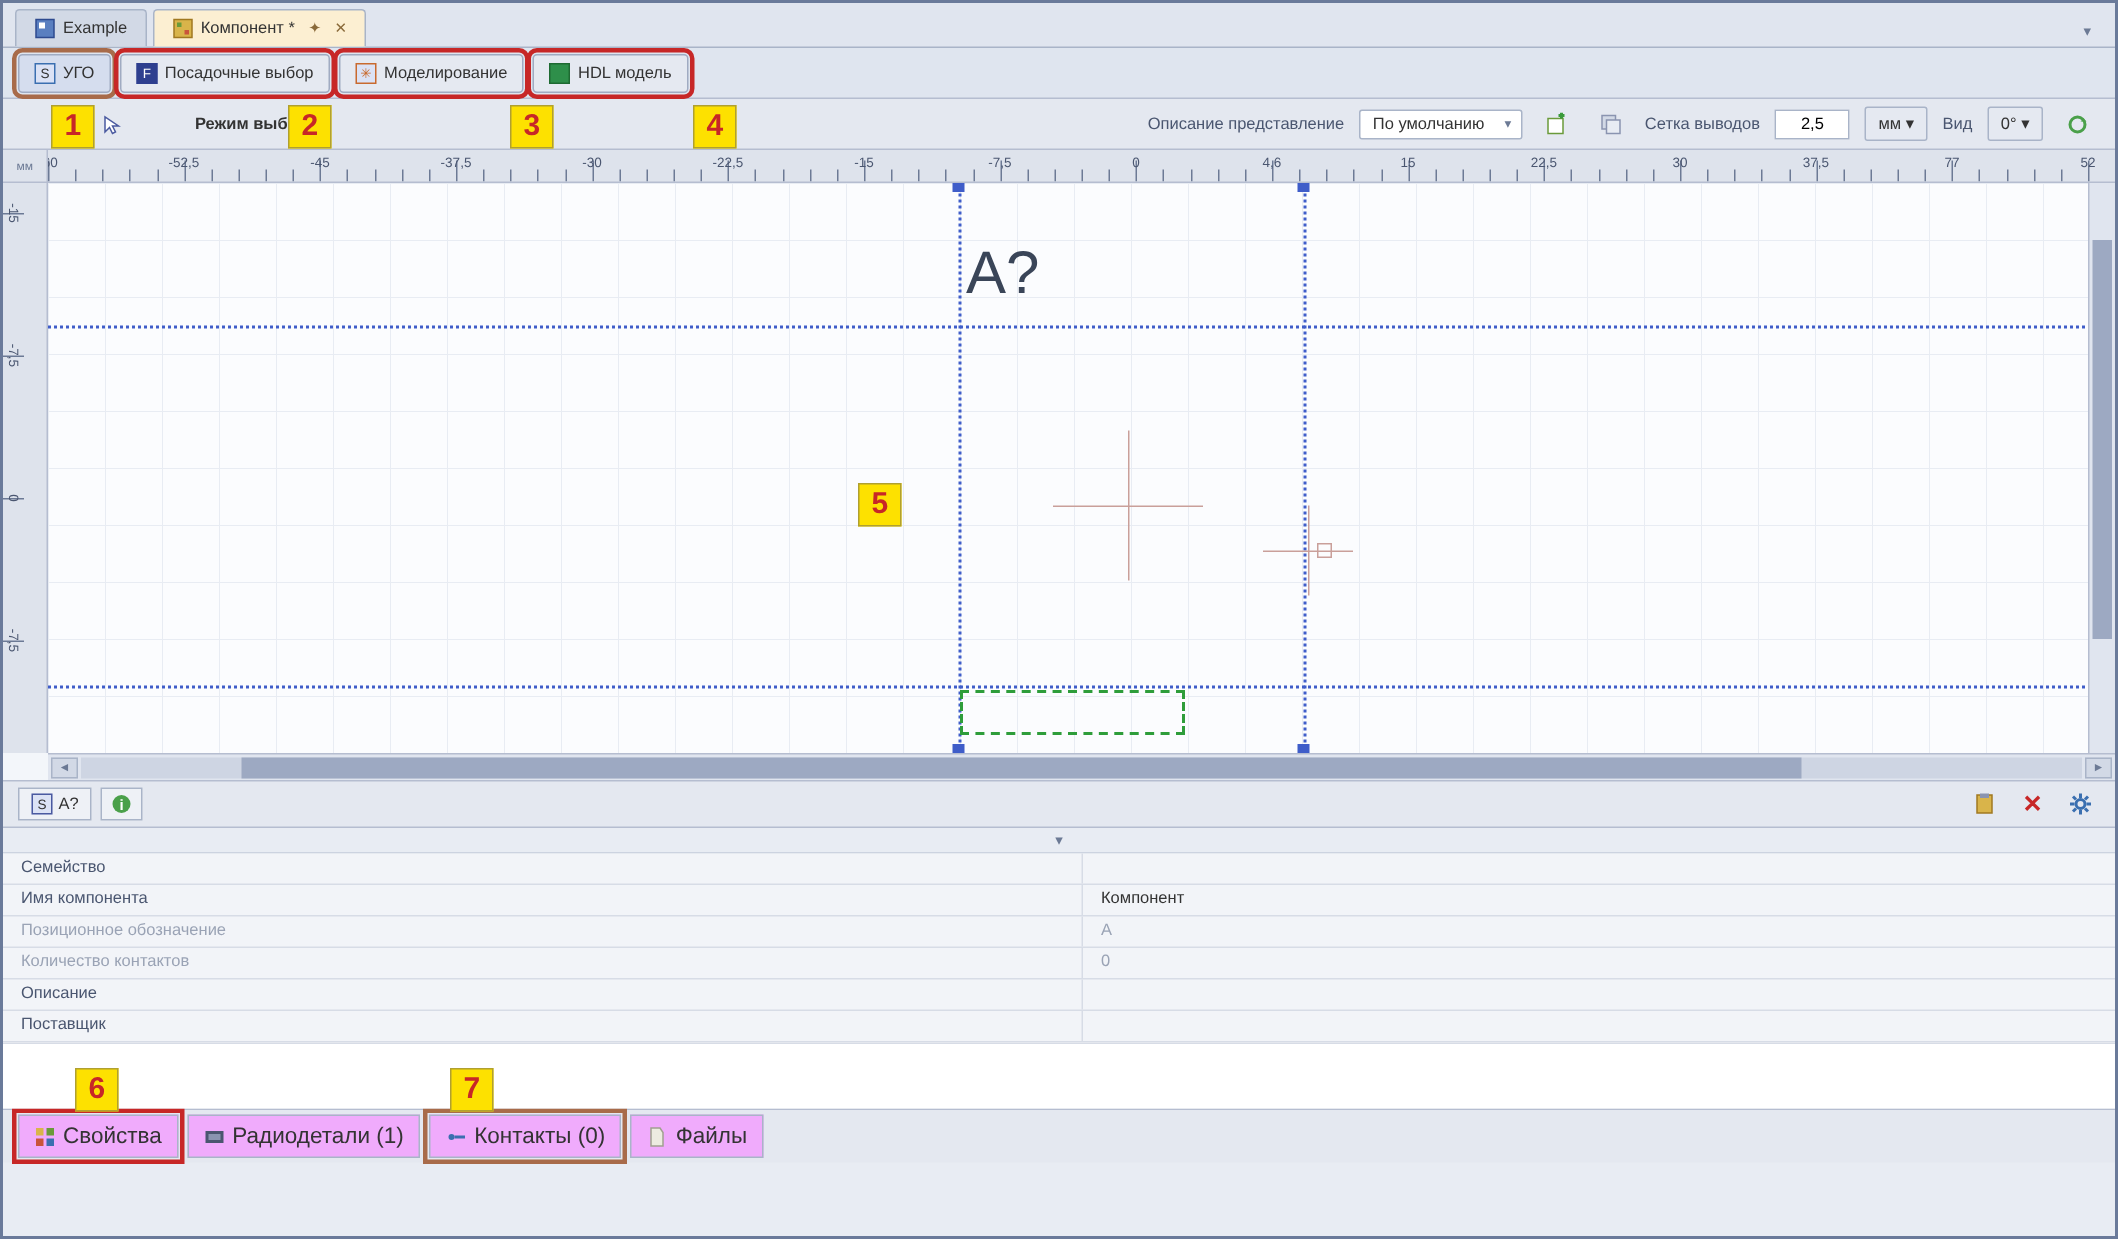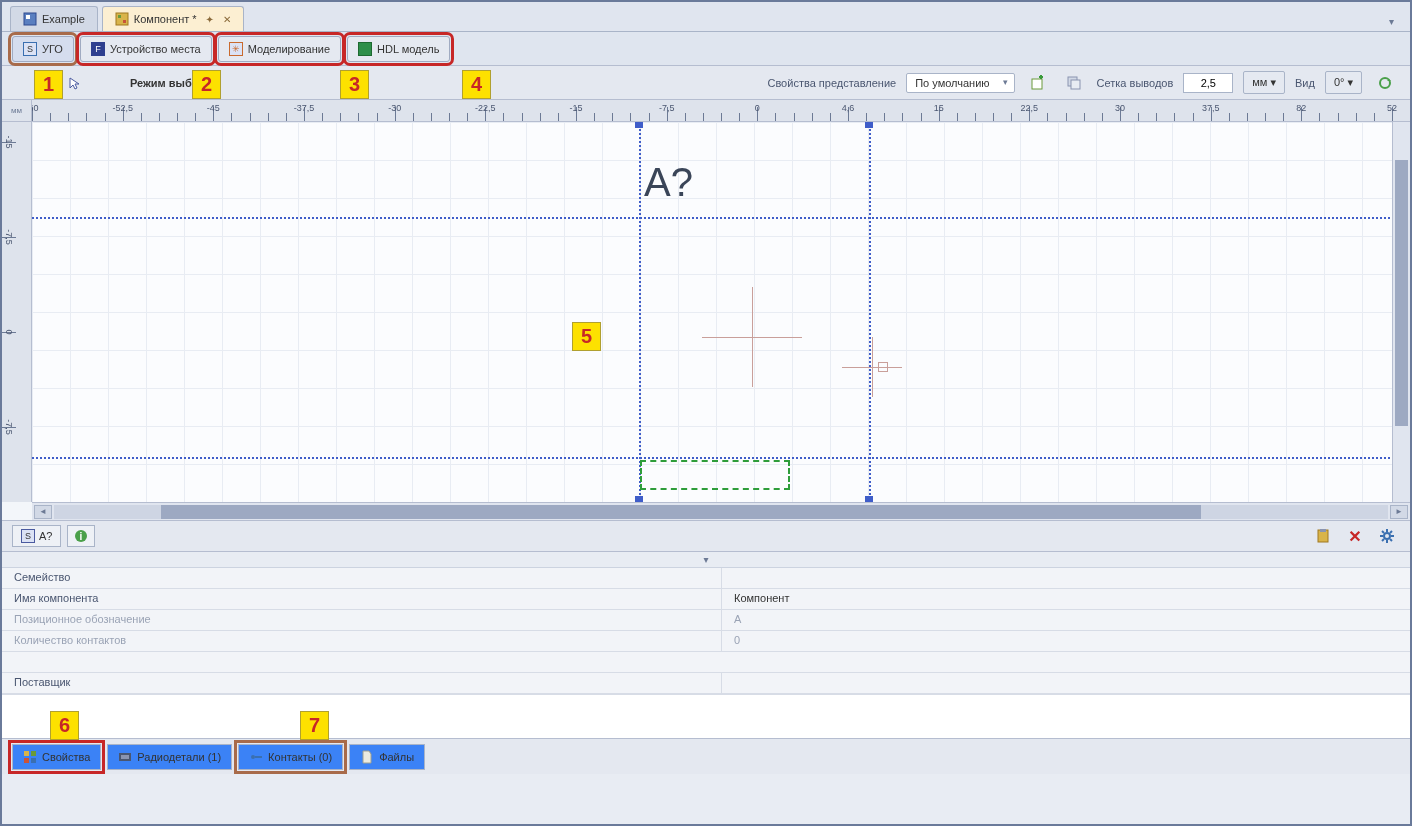--- a/index.html
+++ b/index.html
@@ -61,21 +61,21 @@
 .collapse-caret { text-align: center; color: #6c7a95; font-size: 10px; padding: 2px; background: #e8ecf3; border-bottom: 1px solid #ccd3e0; }
 .prop-grid { background: #f2f4f8; }
 .prop-row { display: flex; border-bottom: 1px solid #d7dce6; height: 21px; }
 .prop-label { width: 720px; padding: 3px 12px; color: #4a5670; border-right: 1px solid #d7dce6; font-size: 11px; }
 .prop-label.dim { color: #9aa3b5; }
 .prop-value { flex: 1; padding: 3px 12px; font-size: 11px; position: relative; }
 .prop-value.dd::after { content: "▾"; position: absolute; right: 10px; color: #6c7a95; font-size: 9px; }
 .prop-value.dim { color: #9aa3b5; }
 .panel-spacer { height: 44px; background: #fff; border-top: 1px solid #d7dce6; position: relative; }
 .bottom-tabs { height: 36px; background: #e4e8f0; display: flex; align-items: center; gap: 6px; padding: 0 10px; border-top: 1px solid #b5bdd0; }
-.btab { display: flex; align-items: center; gap: 5px; padding: 5px 10px; background: #3b82f6; border: 1px solid #a9b4c8; font-size: 11px; cursor: pointer; }
+.btab { display: flex; align-items: center; gap: 5px; padding: 5px 10px; background: #f0abfc; border: 1px solid #a9b4c8; font-size: 15px; cursor: pointer; }
 .icon-sq { width: 14px; height: 14px; border: 1px solid #4a5aa0; display: inline-flex; align-items: center; justify-content: center; font-size: 9px; background: #dbe2f5; }
 </style>
 </head>
 <body>
 
 <div class="tabs-row">
   <div class="tab">
     <span class="tab-icon">
       <svg width="14" height="14">
           <rect x="1" y="1" width="12" height="12" fill="#5a7fc0" stroke="#2e4a8f"></rect>
@@ -99,21 +99,21 @@
   <div class="dropdown-spacer">▾</div>
 </div>
 
 <div class="subtabs-row">
   <div class="subtab active highlight-brown">
     <span class="icon-sq" style="border-color:#3a6fb0">S</span>
     <span>УГО</span>
   </div>
   <div class="subtab highlight-red">
     <span class="icon-sq" style="background:#2e3f8f;color:#fff;border-color:#2e3f8f">F</span>
-    <span>Устройство места</span>
+    <span>Посадочные выбор</span>
   </div>
   <div class="subtab highlight-red">
     <span class="icon-sq" style="border-color:#c96a2e;color:#c96a2e">✳</span>
     <span>Моделирование</span>
   </div>
   <div class="subtab highlight-red">
     <span class="icon-sq" style="background:#2e8f4a;border-color:#1e6a32"></span>
     <span>HDL модель</span>
   </div>
 </div>
@@ -124,21 +124,21 @@
     <svg width="14" height="14">
         <path d="M2 2 L2 12 L5 9 L7 13 L9 12 L7 8 L11 8 Z" fill="#fff" stroke="#4a5aa0"></path>
       </svg>
   </span>
   <span class="select-mode">Режим выбор</span>
   <div class="callout" style="left:190px;top:4px">2</div>
   <div class="callout" style="left:338px;top:4px">3</div>
   <div class="callout" style="left:460px;top:4px">4</div>
 
   <div class="toolbar-spacer"></div>
-  <span class="toolbar-label">Свойства представление</span>
+  <span class="toolbar-label">Описание представление</span>
   <div class="toolbar-select"><span>По умолчанию</span></div>
   <span class="icon-btn">
     <svg width="16" height="16">
         <rect x="2" y="4" width="10" height="10" fill="#fff" stroke="#6a9a3a"></rect>
         <path d="M9 2 L13 2 M11 0 L11 4" stroke="#3a9a3a" stroke-width="2"></path>
       </svg>
   </span>
   <span class="icon-btn">
     <svg width="16" height="16">
         <rect x="2" y="2" width="9" height="9" fill="#d2d9e6" stroke="#8a94b0"></rect>
@@ -241,21 +241,21 @@
           <div class="tick" style="left: 1124.27px;"></div>
           <div class="tick" style="left: 1142.4px;"></div>
           <div class="tick" style="left: 1160.53px;"></div>
           <div class="tick major" style="left: 1178.67px;"></div>
           <div class="tick-label" style="left: 1178.67px;">37,5</div>
           <div class="tick" style="left: 1196.8px;"></div>
           <div class="tick" style="left: 1214.93px;"></div>
           <div class="tick" style="left: 1233.07px;"></div>
           <div class="tick" style="left: 1251.2px;"></div>
           <div class="tick major" style="left: 1269.33px;"></div>
-          <div class="tick-label" style="left: 1269.33px;">82</div>
+          <div class="tick-label" style="left: 1269.33px;">77</div>
           <div class="tick" style="left: 1287.47px;"></div>
           <div class="tick" style="left: 1305.6px;"></div>
           <div class="tick" style="left: 1323.73px;"></div>
           <div class="tick" style="left: 1341.87px;"></div>
           <div class="tick major" style="left: 1360px;"></div>
           <div class="tick-label" style="left: 1360px;">52</div>
         </div>
     </div>
     <div style="display:flex;flex:1;position:relative">
       <div class="ruler-v" id="rulerV">
@@ -347,20 +347,21 @@
     </div>
     <div class="prop-row">
       <div class="prop-label dim">Позиционное обозначение</div>
       <div class="prop-value dim">A</div>
     </div>
     <div class="prop-row">
       <div class="prop-label dim">Количество контактов</div>
       <div class="prop-value dim">0</div>
     </div>
     <div class="prop-row">
+      <div class="prop-label">Описание</div>
       <div class="prop-value"></div>
     </div>
     <div class="prop-row">
       <div class="prop-label">Поставщик</div>
       <div class="prop-value"></div>
     </div>
   </div>
 
 <div class="panel-spacer">
   <div class="callout" style="left:48px;top:16px">6</div>

